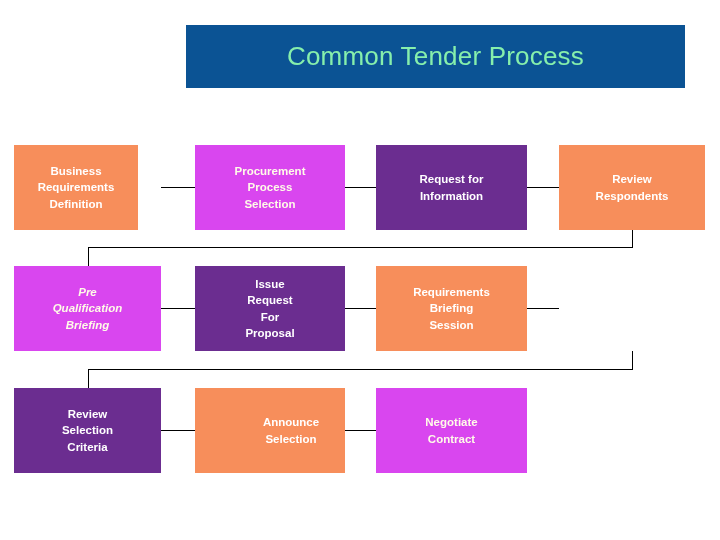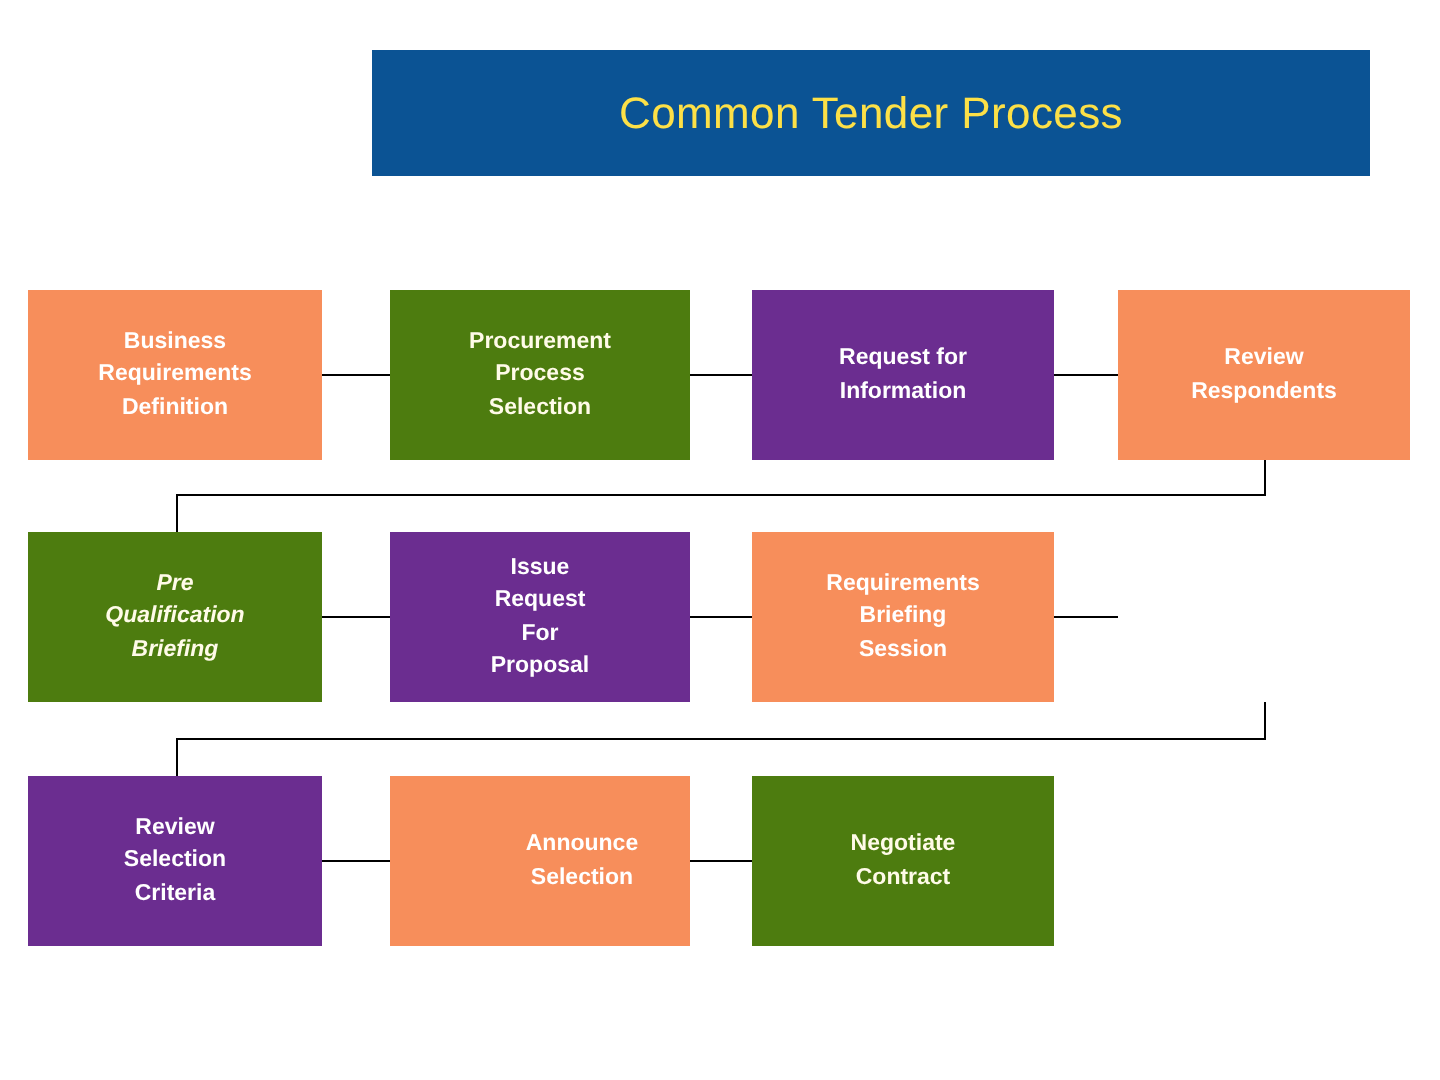--- a/index.html
+++ b/index.html
@@ -26,22 +26,22 @@
     left: 186px;
     top: 25px;
     width: 499px;
     height: 63px;
     background: #0B5394;
     display: flex;
     align-items: center;
     justify-content: center;
   }
   .title-text {
-    color: #fde047;
-    font-size: 22px;
+    color: #86efac;
+    font-size: 26px;
     font-weight: normal;
     letter-spacing: 0.2px;
     text-align: center;
     white-space: nowrap;
   }
 
   
   .node {
     position: absolute;
     display: flex;
@@ -51,21 +51,21 @@
     box-sizing: border-box;
     padding: 2px 6px;
   }
   .node .node-label {
     font-size: 11.5px;
     line-height: 16.5px;
     font-weight: bold;
     white-space: pre-line;
   }
   .node.salmon  { background: #F78E5B; }
-  .node.orange  { background: #4d7c0f; }
+  .node.orange  { background: #d946ef; }
   .node.purple  { background: #6B2D90; }
 
   .node.salmon .node-label { color: #FFFFFF; }
   .node.purple .node-label { color: #FFFFFF; }
   .node.orange .node-label { color: #FFFBE8; }
 
   
   .conn-h {
     position: absolute;
     height: 0;
@@ -79,21 +79,21 @@
 </style>
 </head>
 <body>
 
 <div id="slide">
 
   <div class="title-bar">
     <div class="title-text">Common Tender Process</div>
   </div>
 
-  <div class="node salmon" style="left:14px; top:145px; width:147px; height:85px;">
+  <div class="node salmon" style="left:14px; top:145px; width:124px; height:85px;">
     <span class="node-label">Business
 Requirements
 Definition</span>
   </div>
 
   <div class="node orange" style="left:195px; top:145px; width:150px; height:85px;">
     <span class="node-label">Procurement
 Process
 Selection</span>
   </div>

